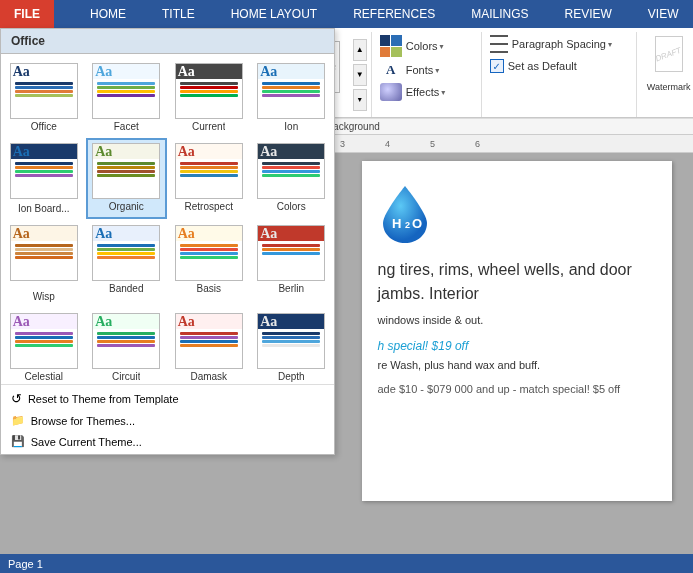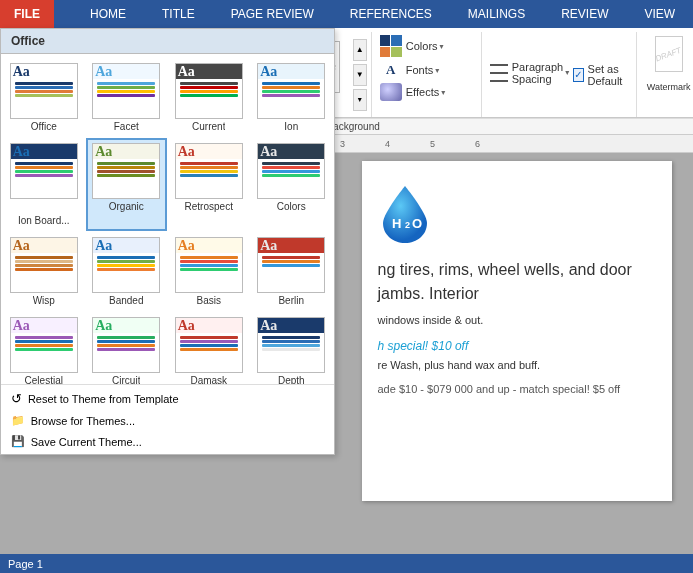--- a/index.html
+++ b/index.html
@@ -31,21 +31,21 @@
     .themes-grid-scroll::-webkit-scrollbar-track { background: #f0f0f0; }
     .themes-grid-scroll::-webkit-scrollbar-thumb { background: #b0b0b0; }
   </style>
 </head>
 <body>
 
 <div class="tab-bar">
   <div class="tab-file">FILE</div>
   <div class="tab-item">HOME</div>
   <div class="tab-item">TITLE</div>
-  <div class="tab-item">PAGE REVIEW</div>
+  <div class="tab-item">HOME LAYOUT</div>
   <div class="tab-item">REFERENCES</div>
   <div class="tab-item">MAILINGS</div>
   <div class="tab-item">REVIEW</div>
   <div class="tab-item">VIEW</div>
 </div>
 
 <div class="ribbon">
   <div class="ribbon-content" style="position:relative;">
 
     <div class="themes-group">
@@ -146,21 +146,21 @@
         <span style="font-size:8px;margin-left:2px;color:#666;">▾</span>
       </div>
 
       <div style="display:flex;align-items:center;cursor:pointer;padding:1px 2px;">
         <div style="width:22px;height:18px;background:radial-gradient(circle at 35% 35%,#d0d0ff,#6666aa);border-radius:3px;margin-right:4px;"></div>
         <span style="font-size:11px;color:#333;">Effects</span>
         <span style="font-size:8px;margin-left:2px;color:#666;">▾</span>
       </div>
     </div>
 
-    <div style="display:flex;flex-direction:row;padding:2px 6px;border-right:1px solid #ddd;min-width:155px;">
+    <div style="display:flex;flex-direction:column;padding:2px 6px;border-right:1px solid #ddd;min-width:155px;">
       <div style="display:flex;align-items:center;cursor:pointer;padding:1px 2px;margin-bottom:4px;">
         <div style="margin-right:4px;display:flex;flex-direction:column;gap:1px;">
           <div style="height:2px;width:18px;background:#555;"></div>
           <div style="height:4px;"></div>
           <div style="height:2px;width:18px;background:#555;"></div>
           <div style="height:4px;"></div>
           <div style="height:2px;width:18px;background:#555;"></div>
         </div>
         <span style="font-size:11px;color:#333;">Paragraph Spacing</span>
         <span style="font-size:8px;margin-left:2px;color:#666;">▾</span>
@@ -251,21 +251,21 @@
       <div style="background:#1a3a6b;height:15px;display:flex;align-items:center;padding:0 2px;">
         <span style="font-size:14px;font-weight:bold;font-family:serif;color:#1a6eb5;">Aa</span>
       </div>
       <div style="padding:2px 4px;">
                   <div style="height:3px;background:#1a3a6b;border-radius:1px;margin:1px 0;"></div>
                   <div style="height:3px;background:#e67e22;border-radius:1px;margin:1px 0;"></div>
                   <div style="height:3px;background:#2ecc71;border-radius:1px;margin:1px 0;"></div>
                   <div style="height:3px;background:#9b59b6;border-radius:1px;margin:1px 0;"></div>
                 </div>
     </div>
-    <div style="font-size:10px;color:#333;margin-top:16px;text-align:center;max-width:70px;overflow:hidden;white-space:nowrap;">Ion Board...</div>
+    <div style="font-size:10px;color:#333;margin-top:4px;text-align:center;max-width:70px;overflow:hidden;white-space:nowrap;">Ion Board...</div>
   </div>
             <div style="display:flex;flex-direction:column;align-items:center;padding:3px 2px;cursor:pointer;background:#d0e8fb;border:2px solid #5b9bd5;">
     <div style="width:68px;height:56px;border:1px solid #bbb;background:#fff;position:relative;overflow:hidden;">
       <div style="background:#f5f5e8;height:15px;display:flex;align-items:center;padding:0 2px;">
         <span style="font-size:14px;font-weight:bold;font-family:serif;color:#5c8a2e;">Aa</span>
       </div>
       <div style="padding:2px 4px;">
                   <div style="height:3px;background:#5c8a2e;border-radius:1px;margin:1px 0;"></div>
                   <div style="height:3px;background:#b8860b;border-radius:1px;margin:1px 0;"></div>
                   <div style="height:3px;background:#a0522d;border-radius:1px;margin:1px 0;"></div>
@@ -307,21 +307,21 @@
       <div style="background:#fdf5e6;height:15px;display:flex;align-items:center;padding:0 2px;">
         <span style="font-size:14px;font-weight:bold;font-family:serif;color:#b5651d;">Aa</span>
       </div>
       <div style="padding:2px 4px;">
                   <div style="height:3px;background:#b5651d;border-radius:1px;margin:1px 0;"></div>
                   <div style="height:3px;background:#deb887;border-radius:1px;margin:1px 0;"></div>
                   <div style="height:3px;background:#cd853f;border-radius:1px;margin:1px 0;"></div>
                   <div style="height:3px;background:#d2691e;border-radius:1px;margin:1px 0;"></div>
                 </div>
     </div>
-    <div style="font-size:10px;color:#333;margin-top:2px;text-align:center;max-width:70px;overflow:hidden;white-space:nowrap;">Wisp</div>
+    <div style="font-size:10px;color:#333;margin-top:10px;text-align:center;max-width:70px;overflow:hidden;white-space:nowrap;">Wisp</div>
   </div>
             <div style="display:flex;flex-direction:column;align-items:center;padding:3px 2px;cursor:pointer;border:2px solid transparent;">
     <div style="width:68px;height:56px;border:1px solid #bbb;background:#fff;position:relative;overflow:hidden;">
       <div style="background:#e8f0fc;height:15px;display:flex;align-items:center;padding:0 2px;">
         <span style="font-size:14px;font-weight:bold;font-family:serif;color:#1a6eb5;">Aa</span>
       </div>
       <div style="padding:2px 4px;">
                   <div style="height:3px;background:#1a6eb5;border-radius:1px;margin:1px 0;"></div>
                   <div style="height:3px;background:#70ad47;border-radius:1px;margin:1px 0;"></div>
                   <div style="height:3px;background:#ffc000;border-radius:1px;margin:1px 0;"></div>
@@ -495,21 +495,21 @@
             </radialGradient>
           </defs>
           <path d="M27 5 C27 5, 5 32, 5 42 C5 54 15 62 27 62 C39 62 49 54 49 42 C49 32 27 5 27 5 Z" fill="url(#dropGrad)"></path>
           <text x="14" y="47" font-size="13" font-weight="bold" fill="white" font-family="Arial">H</text>
           <text x="27" y="47" font-size="9" font-weight="bold" fill="white" font-family="Arial">2</text>
           <text x="34" y="47" font-size="13" font-weight="bold" fill="white" font-family="Arial">O</text>
         </svg>
       </div>
       <div style="font-size:16px;color:#333;line-height:1.5;margin-bottom:6px;">ng tires, rims, wheel wells, and door jambs. Interior</div>
       <div style="font-size:11px;color:#333;line-height:1.5;margin-bottom:10px;">windows inside &amp; out.</div>
-      <div style="font-size:12px;color:#1a9fd4;font-style:italic;margin-bottom:4px;">h special! $10 off</div>
+      <div style="font-size:12px;color:#1a9fd4;font-style:italic;margin-bottom:4px;">h special! $19 off</div>
       <div style="font-size:11px;color:#333;line-height:1.5;margin-bottom:10px;">re Wash, plus hand wax and buff.</div>
       <div style="font-size:11px;color:#555;">ade $10 - $079 000 and up - match special! $5 off</div>
     </div>
   </div>
 </div>
 
 <div style="height:20px;background:#2b579a;display:flex;align-items:center;padding:0 8px;color:#fff;font-size:11px;">
   <span>Page 1</span>
 </div>
 

